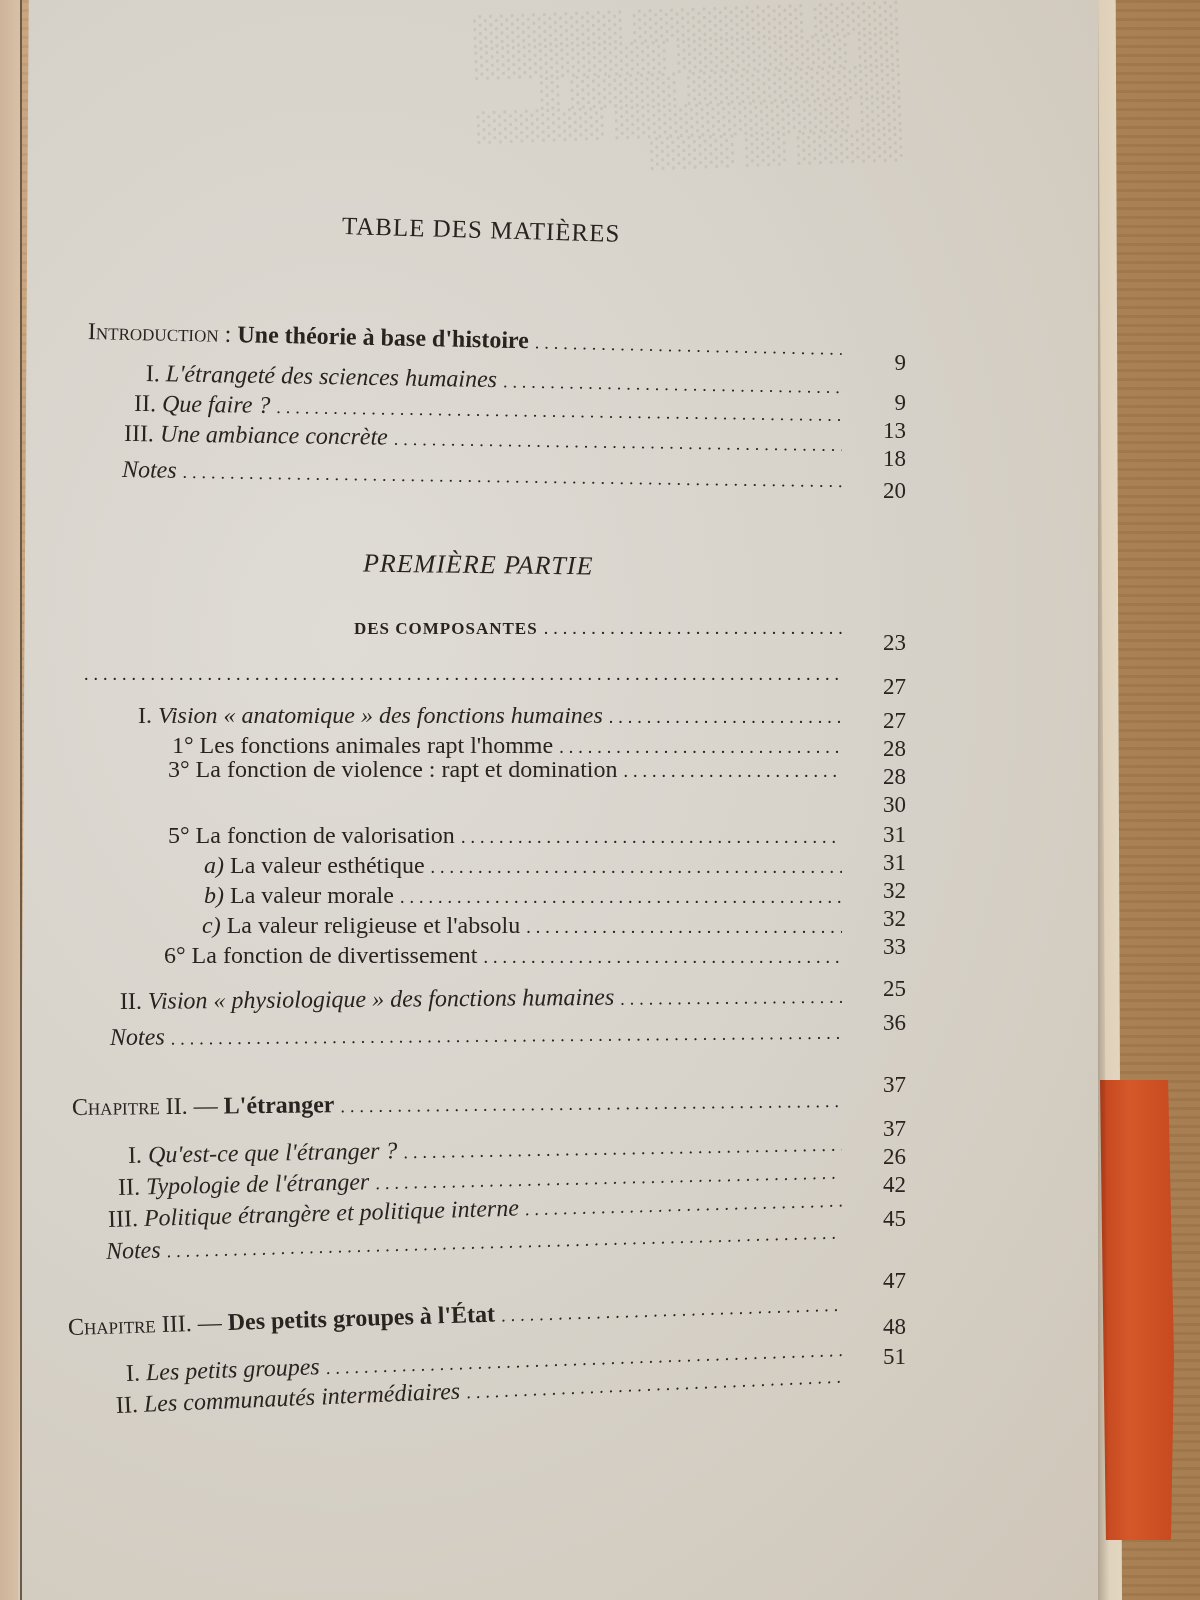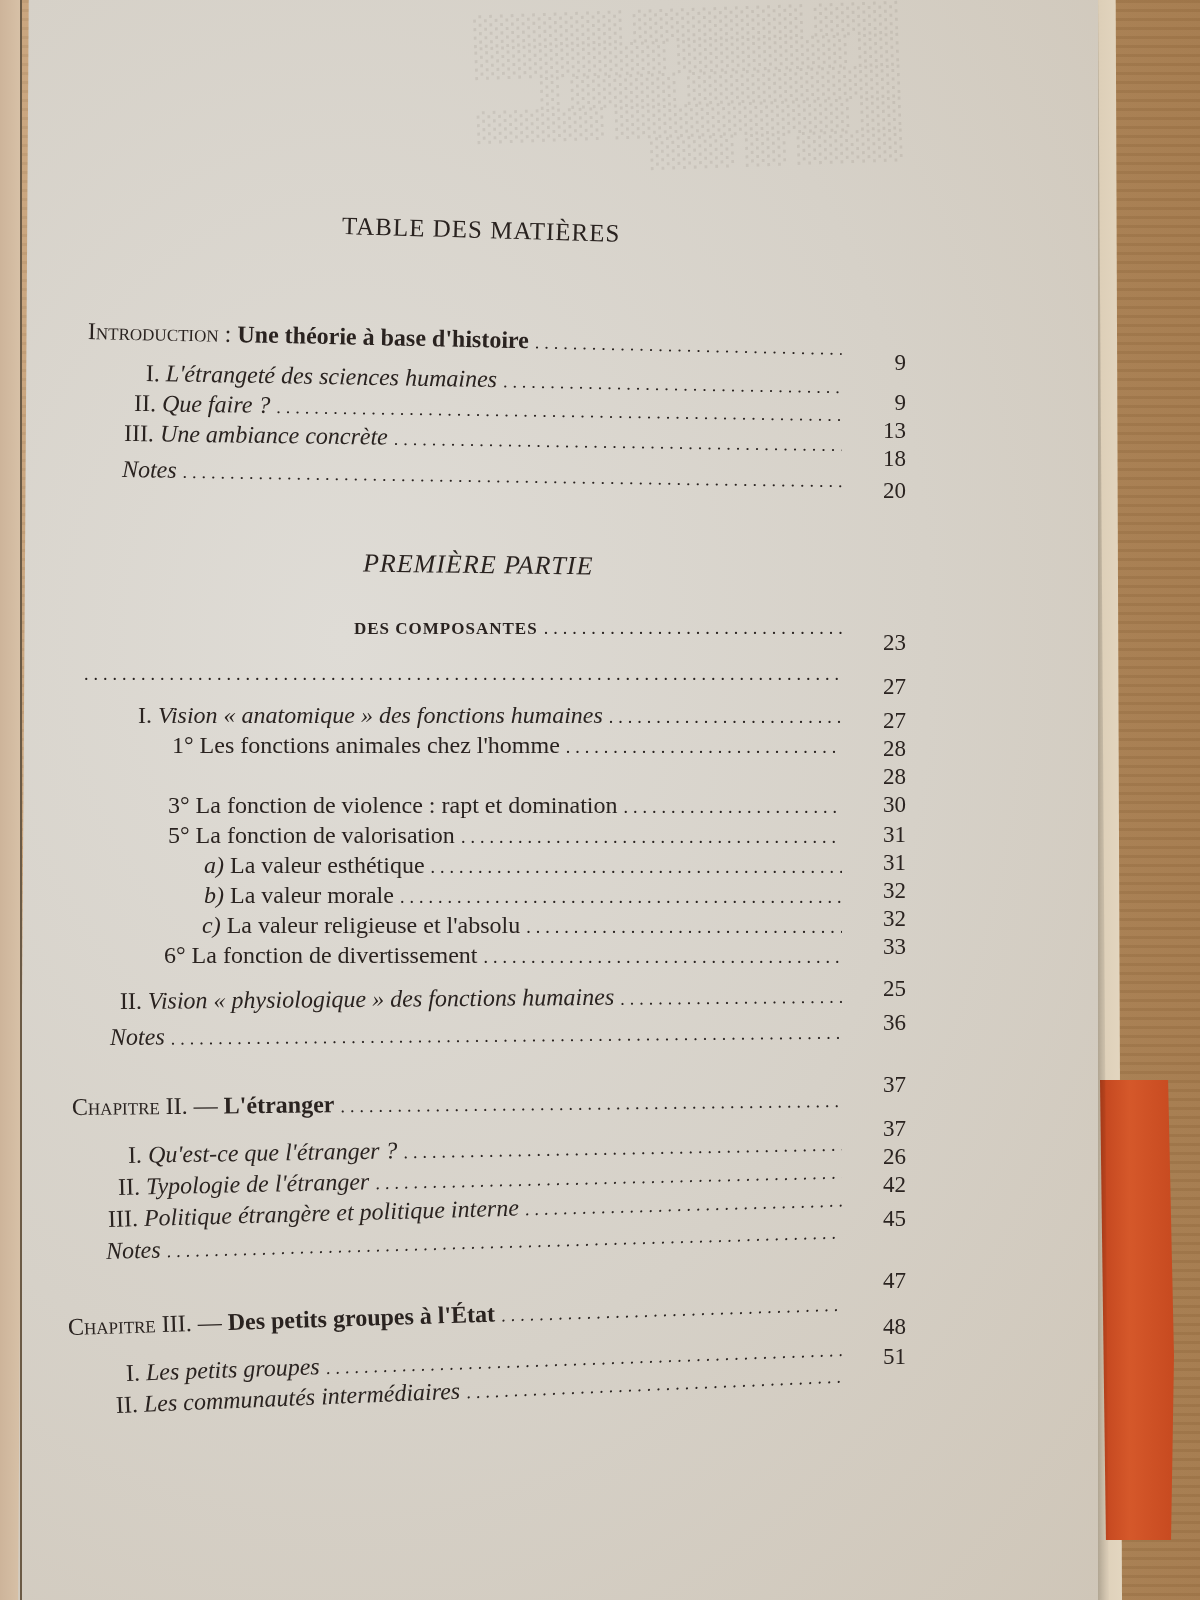--- a/index.html
+++ b/index.html
@@ -158,28 +158,28 @@
   </div>
   <div class="pg" style="left:866px; top:674px;">27</div>
 
   <div class="row" style="left:138px; top:702px; width:710px;">
     <span class="label"><span>I.</span> <span class="i">Vision « anatomique » des fonctions humaines</span></span>
     <span class="dots"></span>
   </div>
   <div class="pg" style="left:866px; top:708px;">27</div>
 
   <div class="row" style="left:172px; top:732px; width:676px;">
-    <span class="label"><span>1°</span> <span>Les fonctions animales chez l'homme</span></span>
+    <span class="label"><span>1°</span> <span>Les fonctions animales rapt l'homme</span></span>
     <span class="dots"></span>
   </div>
   <div class="pg" style="left:866px; top:736px;">28</div>
 
   <div class="pg" style="left:866px; top:764px;">28</div>
 
-  <div class="row" style="left:168px; top:792px; width:680px;text-align:right;">
+  <div class="row" style="left:168px; top:756px; width:680px;text-align:right;">
     <span class="label"><span>3°</span> <span>La fonction de violence : rapt et domination</span></span>
     <span class="dots"></span>
   </div>
   <div class="pg" style="left:866px; top:792px;">30</div>
 
   <div class="row" style="left:168px; top:822px; width:680px;">
     <span class="label"><span>5°</span> <span>La fonction de valorisation</span></span>
     <span class="dots"></span>
   </div>
   <div class="pg" style="left:866px; top:822px;">31</div>

